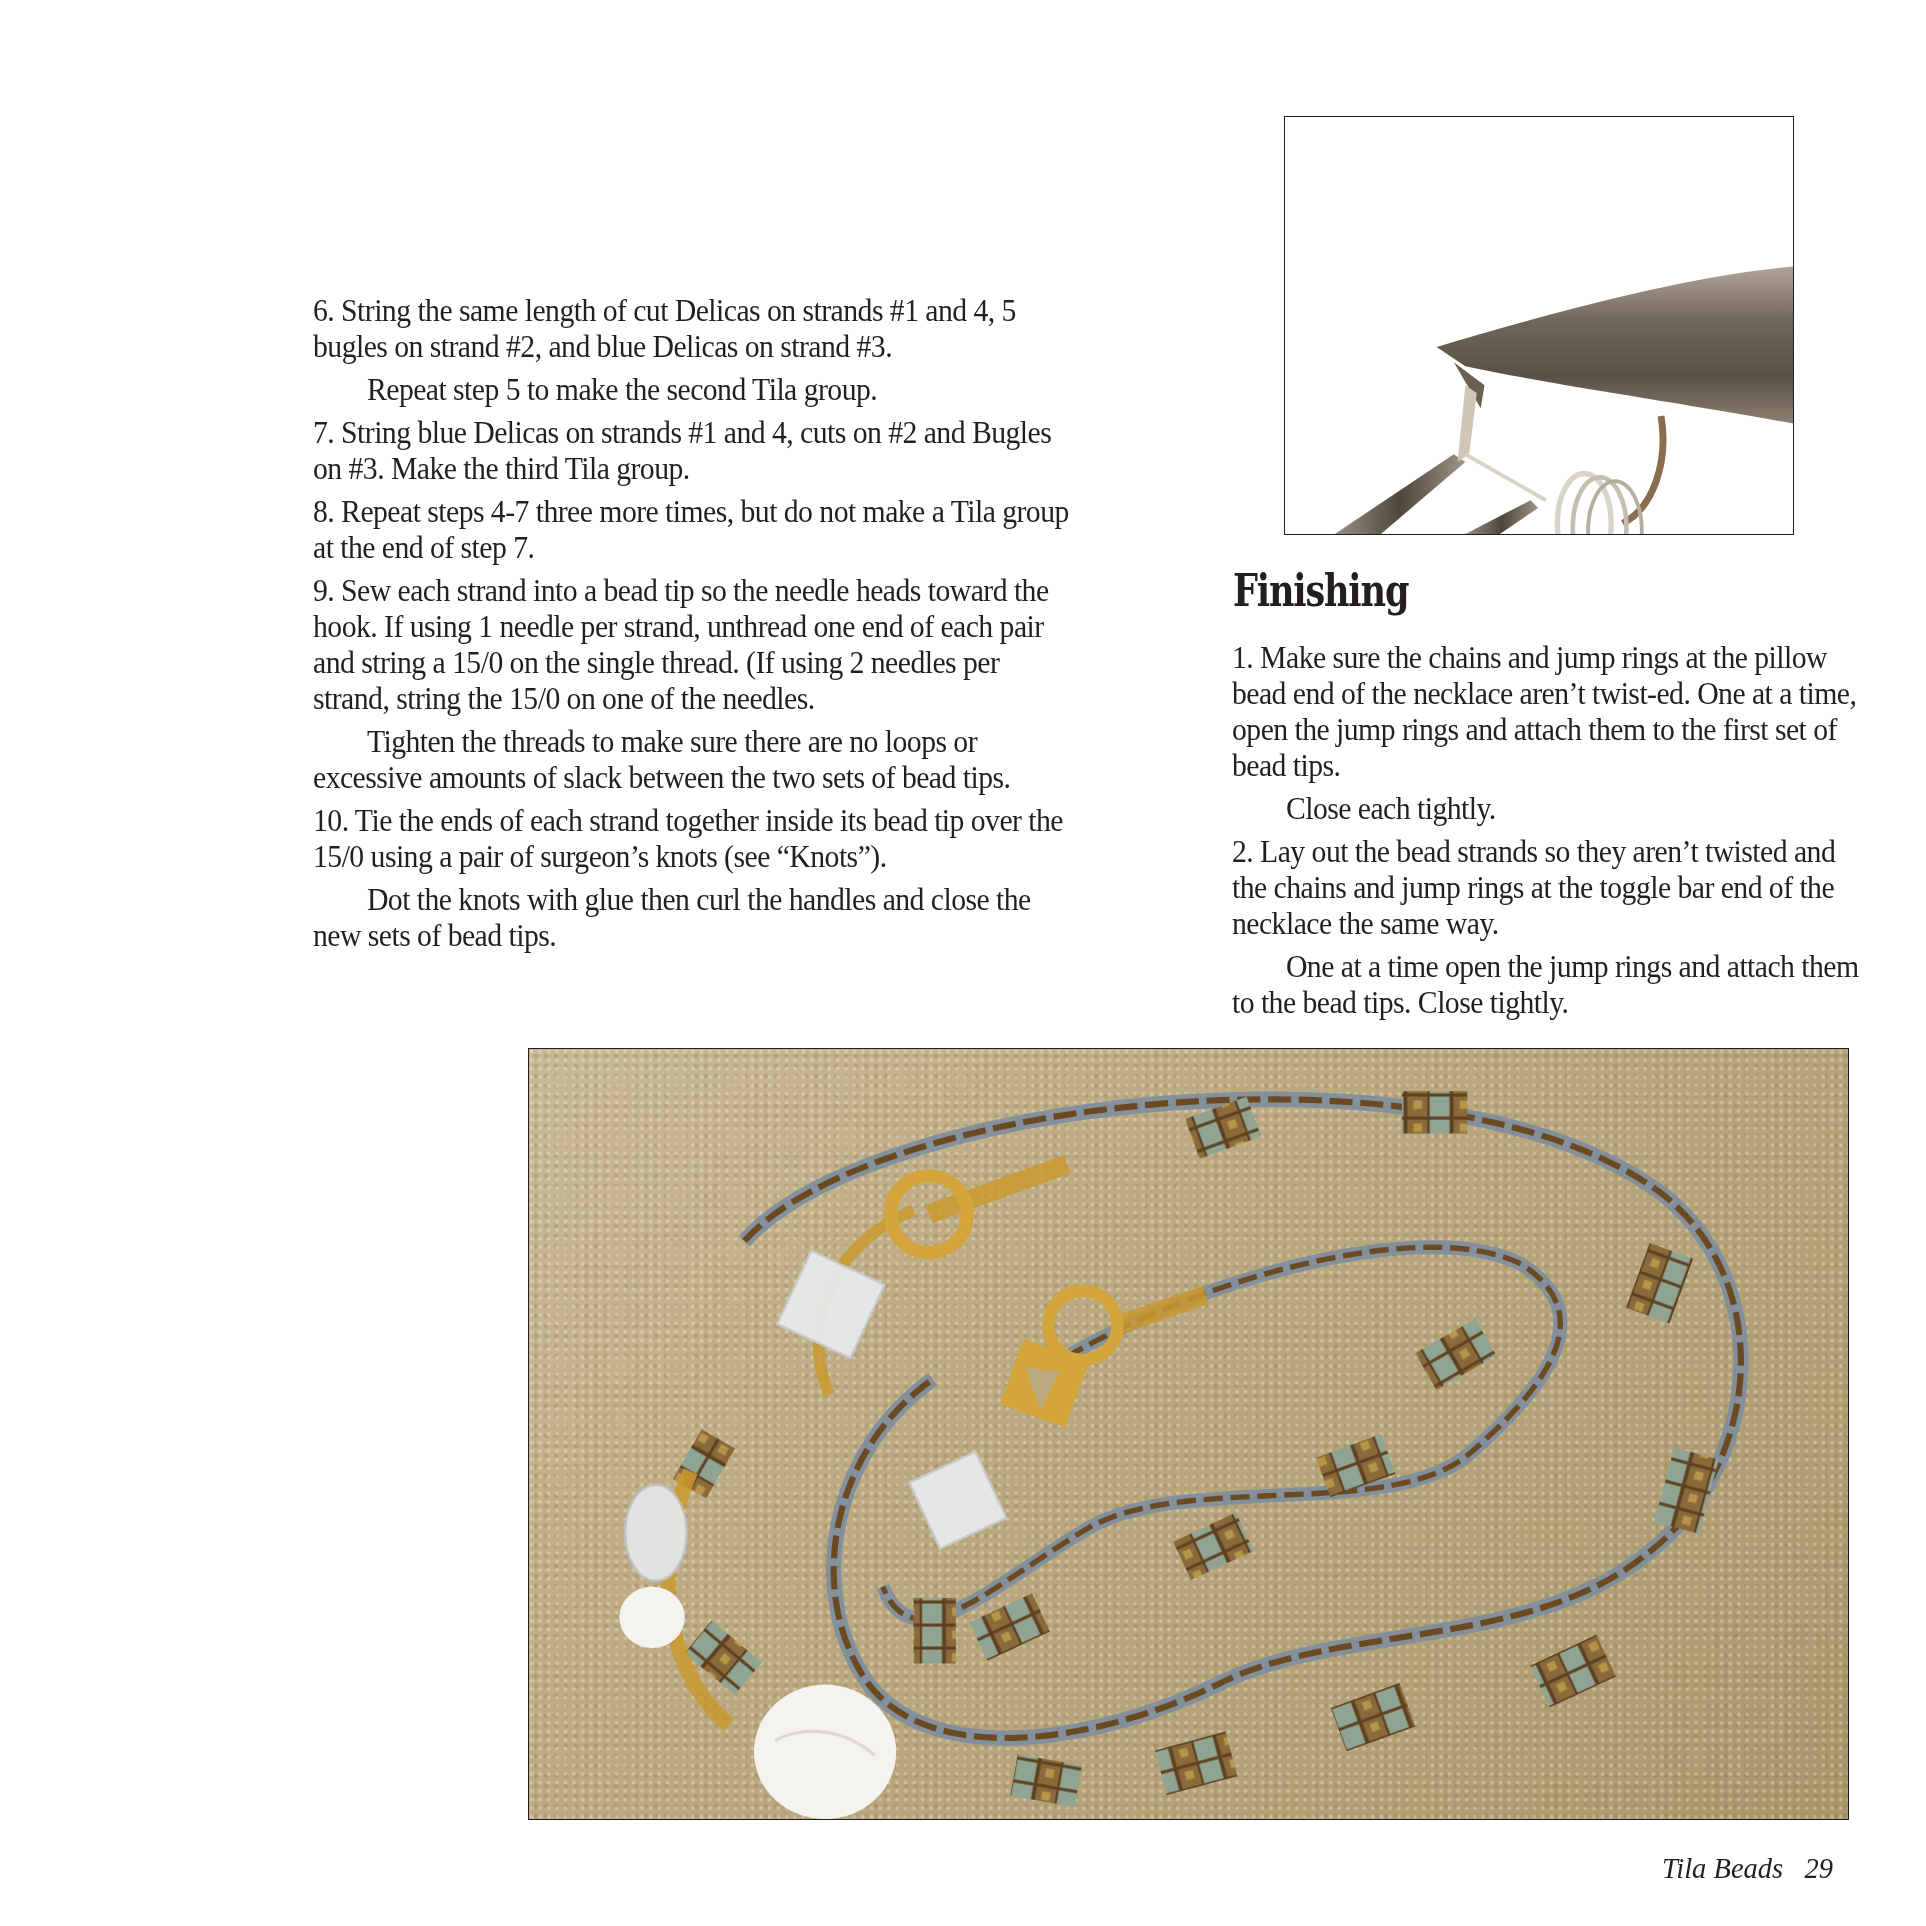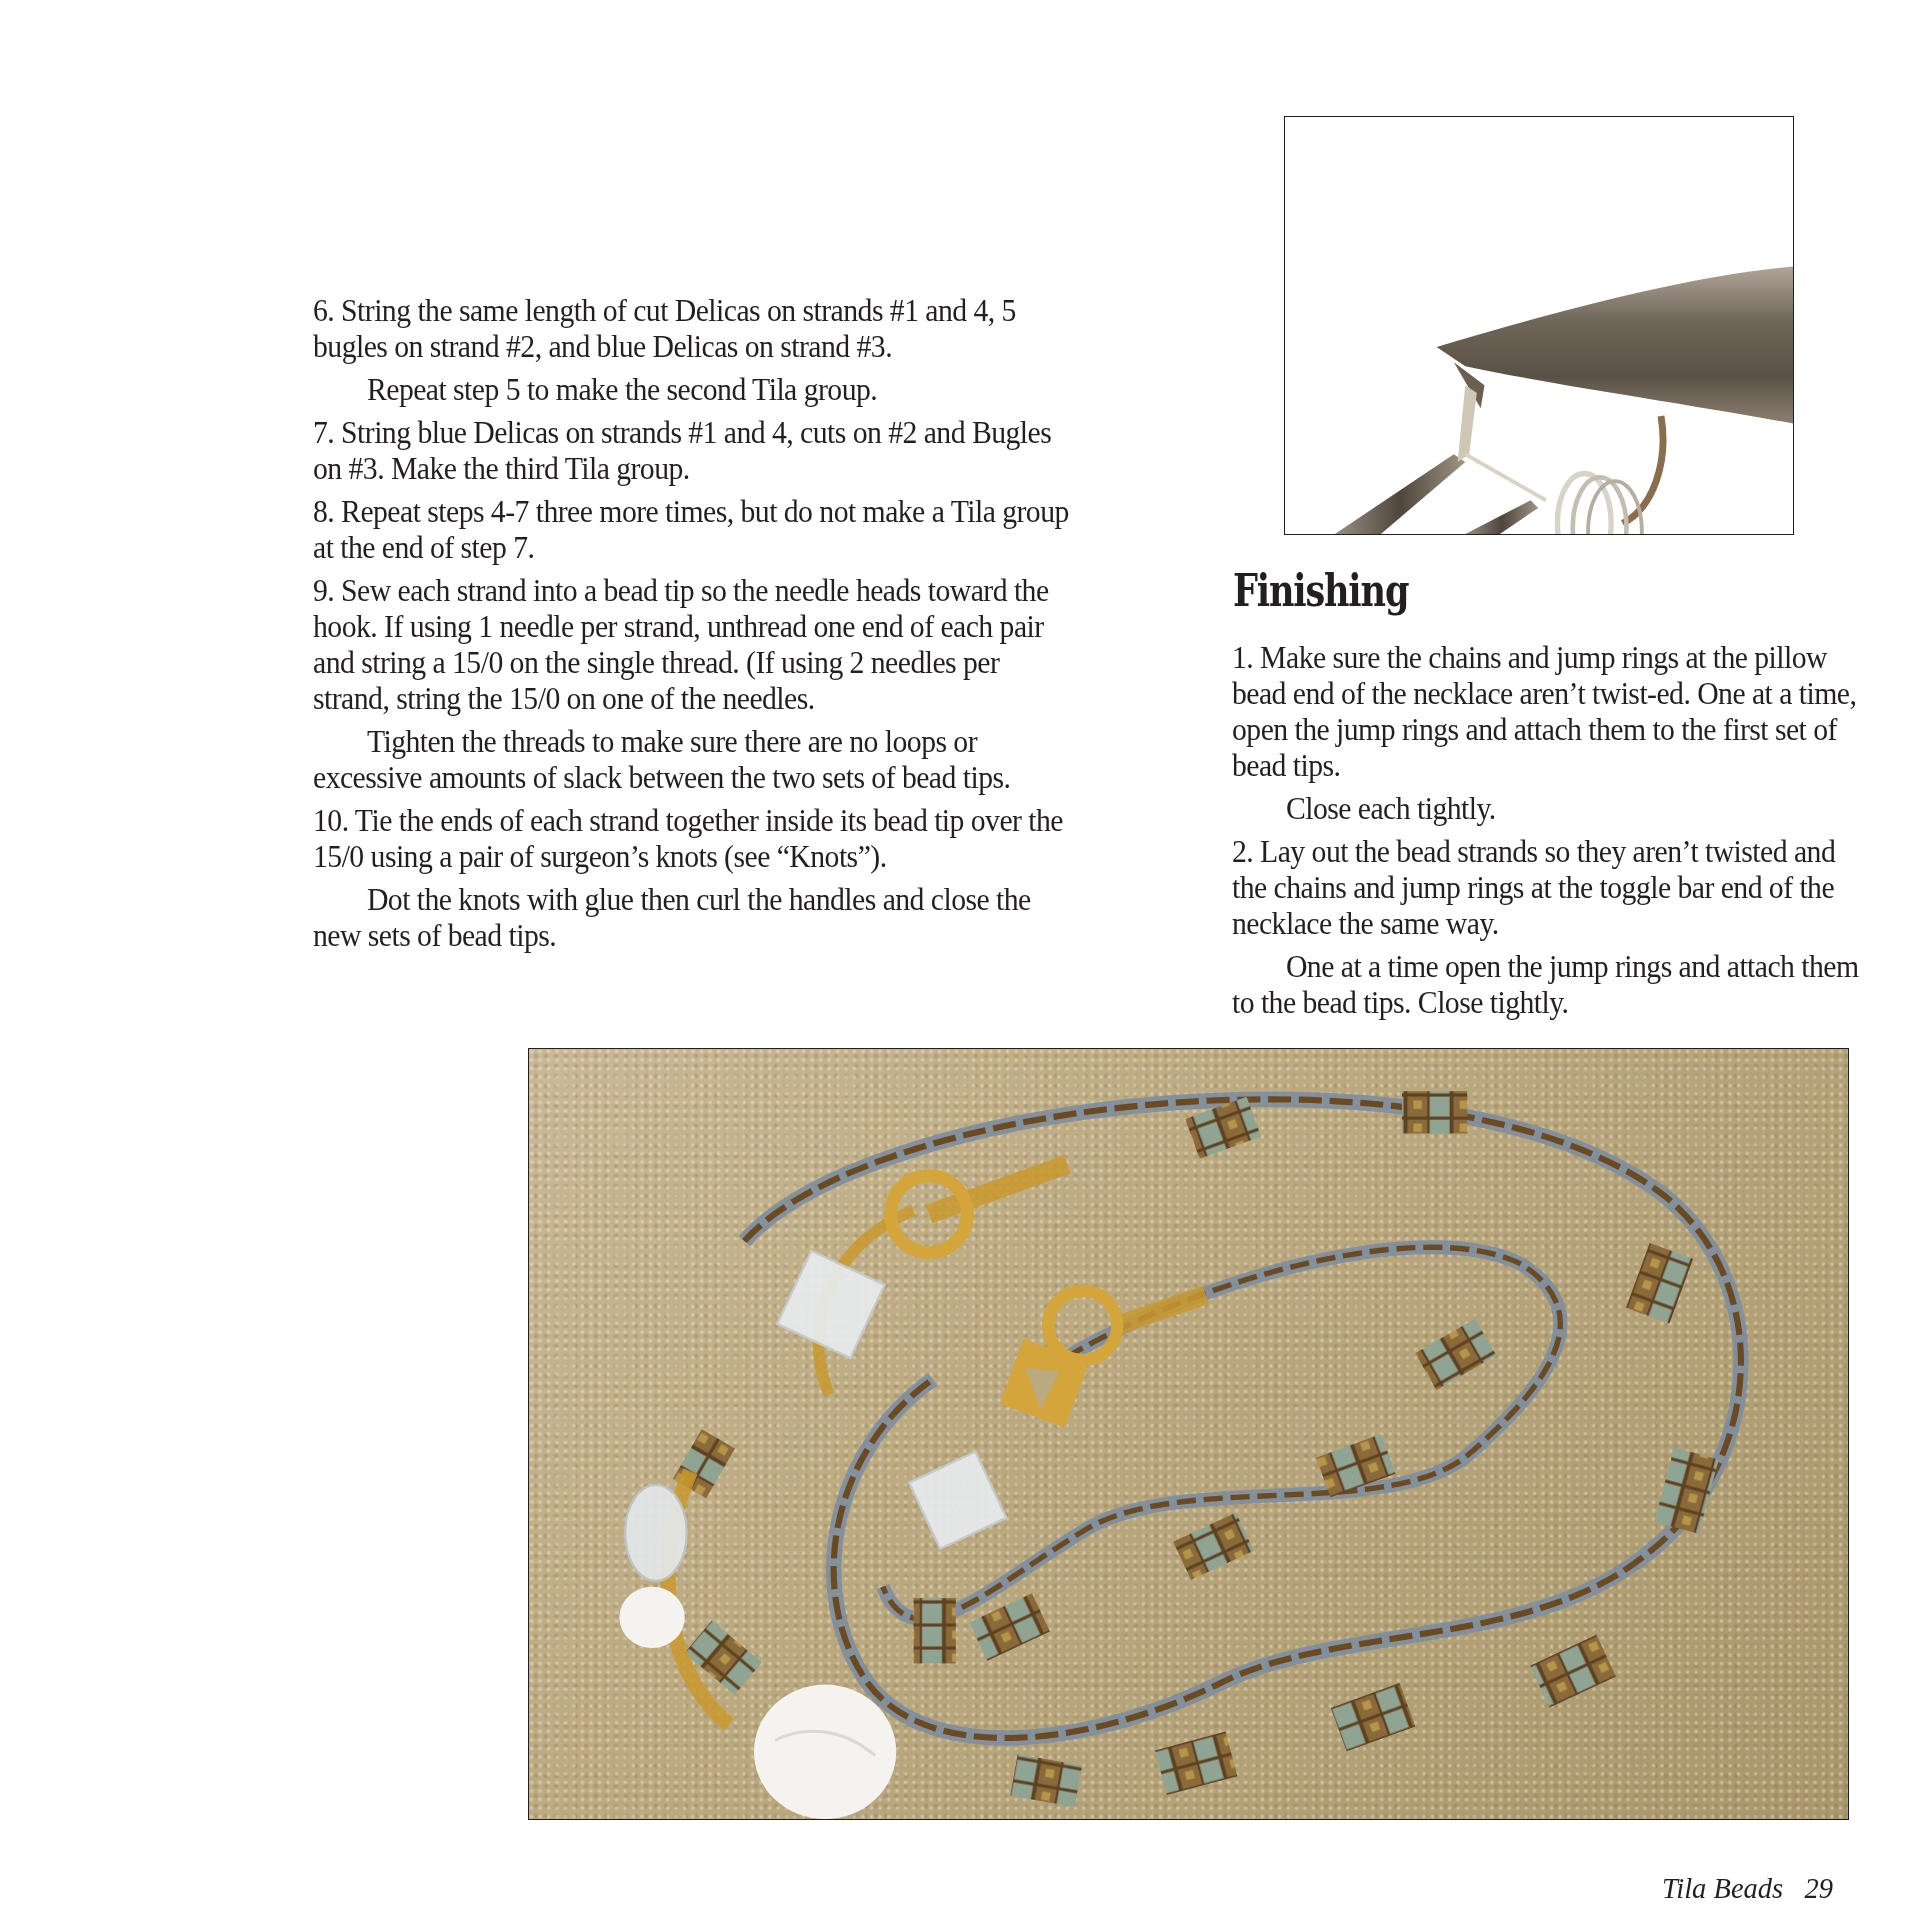--- a/index.html
+++ b/index.html
@@ -15,21 +15,21 @@
              line-height: 50px; letter-spacing: -1.5px; transform: scaleX(0.78); transform-origin: left top; color:#231f20; }
   .photo { position: absolute; box-sizing: border-box; border: 1.5px solid #231f20; overflow: hidden; }
   #pliers-photo { left: 1284px; top: 116px; width: 510px; height: 419px; background: #ffffff; }
   #necklace-photo { left: 528px; top: 1048px; width: 1321px; height: 772px;
      background:
        radial-gradient(circle at 30% 30%, rgba(255,255,255,0.35) 0.8px, transparent 2.7px) 0 0/8.5px 8.5px,
        radial-gradient(circle at 70% 70%, rgba(120,100,60,0.25) 1.2px, transparent 3.1px) 0 0/10px 10px,
        linear-gradient(135deg, #c9b894 0%, #bba97f 40%, #b3a176 70%, #a9976b 100%); }
   .photo svg { position: absolute; left: 0; top: 0; width: 100%; height: 100%; }
   #footer { position: absolute; right: 132px; top: 1851px; font-style: italic; font-size: 28.5px;
-            line-height: 35px; white-space: pre; margin-top: 20px; }
+            line-height: 35px; white-space: pre; }
 </style>
 </head>
 <body>
 
 <div id="left-col" class="col">
   <p>6. String the same length of cut Delicas on strands #1 and 4, 5 bugles on strand #2, and blue Delicas on strand #3.</p>
   <p class="indent">Repeat step 5 to make the second Tila group.</p>
   <p>7. String blue Delicas on strands #1 and 4, cuts on #2 and Bugles on #3. Make the third Tila group.</p>
   <p>8. Repeat steps 4-7 three more times, but do not make a Tila group at the end of step 7.</p>
   <p>9. Sew each strand into a bead tip so the needle heads toward the hook. If using 1 needle per strand, unthread one end of each pair and string a 15/0 on the single thread. (If using 2 needles per strand, string the 15/0 on one of the needles.</p>

